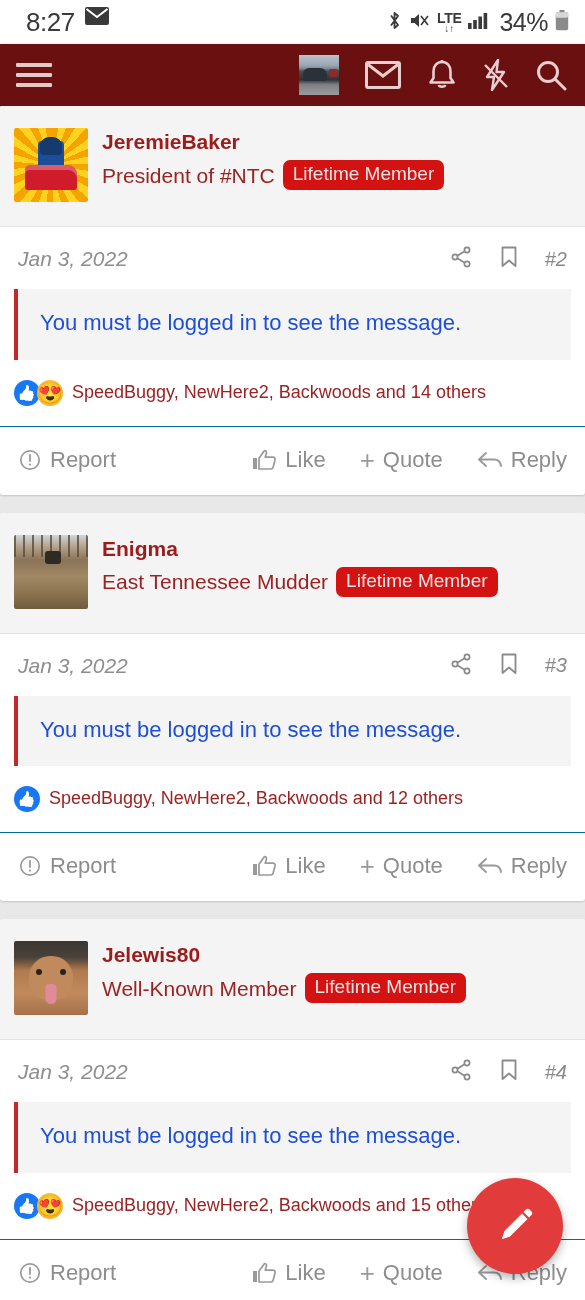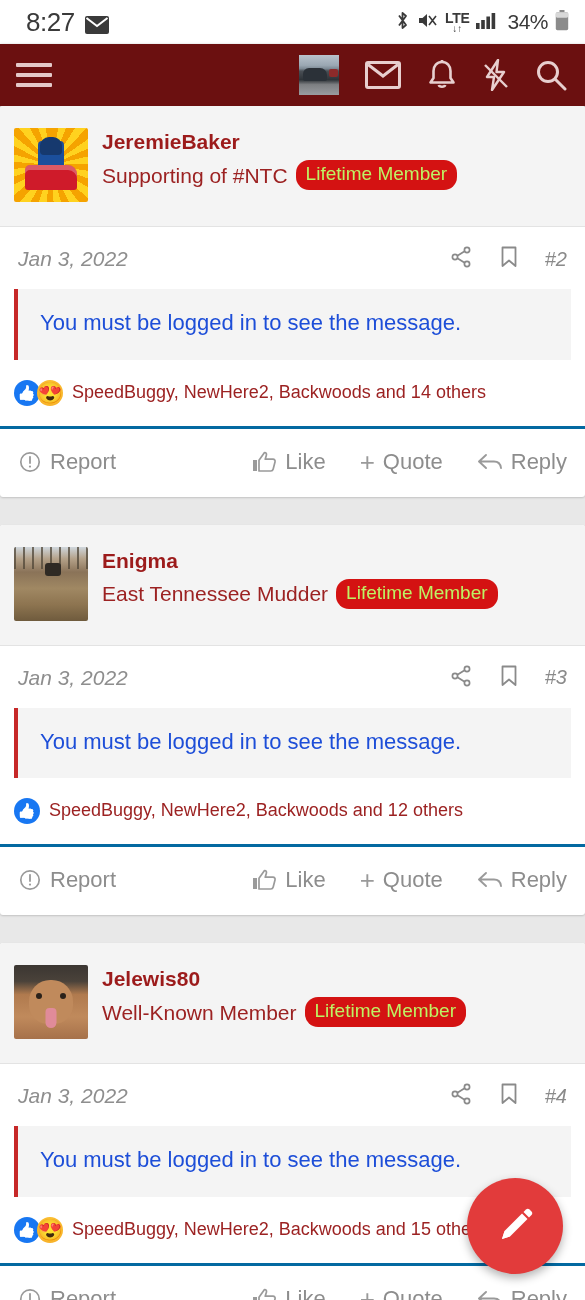--- a/index.html
+++ b/index.html
@@ -15,25 +15,25 @@
 
   
   .status-bar {
     height: 44px;
     background: #ffffff;
     display: flex;
     align-items: center;
     justify-content: space-between;
     padding: 0 16px 0 26px;
   }
-  .status-left { display: flex; align-items: flex-end; gap: 10px; }
+  .status-left { display: flex; align-items: flex-start; gap: 10px; }
   .status-time { font-size: 26px; color: #3a3a3a; letter-spacing: -0.5px; }
   .status-right { display: flex; align-items: center; gap: 7px; }
   .sb-icon { display: block; }
-  .battery-pct { font-size: 21px; color: #3a3a3a; margin-left: 2px; letter-spacing: -0.5px; }
+  .battery-pct { font-size: 25px; color: #3a3a3a; margin-left: 2px; letter-spacing: -0.5px; }
   .lte-box { display: flex; flex-direction: column; align-items: center; line-height: 1; }
   .lte-label { font-size: 14px; font-weight: bold; color: #3a3a3a; letter-spacing: -0.3px; }
   .lte-arrows { font-size: 10px; color: #3a3a3a; margin-top: -1px; }
 
   
   .app-header {
     height: 62px;
     background: #6b1010;
     display: flex;
     align-items: center;
@@ -58,21 +58,21 @@
   .hdr-avatar::after {
     content:''; position:absolute; right:1px; top:14px; width:9px; height:8px;
     background:#8d2a2a; border-radius:2px;
   }
   .hdr-icon { cursor: pointer; display: flex; align-items: center; justify-content: center; }
 
   
   .content { position: relative; }
   .post-card {
     background: #ffffff;
-    margin-bottom: 28px;
+    margin-bottom: 18px;
     border-radius: 3px;
     box-shadow: 0 1px 2px rgba(0,0,0,.16);
     overflow: hidden;
   }
 
   .post-head {
     background: #f4f4f4;
     display: flex;
     align-items: flex-start;
     padding: 22px 14px 24px 14px;
@@ -125,21 +125,21 @@
   .head-text { margin-left: 14px; padding-top: 1px; min-width: 0; }
   .username {
     font-size: 21px; font-weight: bold; color: #9c1b1b; line-height: 1.25;
     cursor: pointer; display: inline-block;
   }
   .title-row {
     display: flex; align-items: center; flex-wrap: wrap; gap: 8px; margin-top: 5px;
   }
   .user-title { font-size: 21px; color: #9c2222; line-height: 1.2; }
   .badge { font-size: 19px; padding: 3px 10px 5px; border-radius: 7px; line-height: 1.15; white-space: nowrap; }
-  .badge-lifetime { background: #d41212; color: #bef264; border-radius: 13px; }
+  .badge-lifetime { background: #d41212; color: #e5e5e5; }
   .badge-supporting { background: #f7f7a6; color: #21201a; }
 
   .post-meta {
     display: flex; align-items: center; justify-content: space-between;
     padding: 18px 18px 8px 18px;
     font-style: italic;
   }
   .post-date { font-size: 21px; color: #8e8e8e; }
   .meta-right { display: flex; align-items: center; gap: 26px; }
   .post-num { font-size: 20px; color: #8a8a8a; }
@@ -168,21 +168,21 @@
   }
   .emoji-love { background: radial-gradient(circle at 50% 42%, #ffd53d 0%, #f5a623 100%); }
   .emoji-love::after {
     content: '\1F60D'; position: absolute; inset: 0; font-size: 21px;
     display: flex; align-items: center; justify-content: center;
   }
   .reaction-text { font-size: 18px; color: #9c2222; line-height: 1.2; }
 
   .post-actions {
     display: flex; align-items: flex-start;
-    border-top: 3px solid #0369a1;
+    border-top: 1px solid #0369a1;
     padding: 20px 18px 22px 18px;
   }
   .act {
     display: flex; align-items: center; gap: 8px;
     font-size: 22px; color: #8d8d8d; cursor: pointer; white-space: nowrap;
   }
   .act-report { margin-right: auto; }
   .act + .act { margin-left: 34px; }
   .act-plus { font-size: 26px; line-height: 0.7; color: #9a9a9a; }
 
@@ -284,21 +284,21 @@
 <div class="content">
 
   <div class="post-card">
     <div class="post-head">
       <div class="avatar av-lego">
         <span class="av-lego-head"></span>
       </div>
       <div class="head-text">
         <span class="username">JeremieBaker</span>
         <div class="title-row">
-          <span class="user-title">Supporting of #NTC</span>
+          <span class="user-title">President of #NTC</span>
           <span class="badge badge-lifetime">Lifetime Member</span>
         </div>
       </div>
     </div>
     <div class="post-meta">
       <span class="post-date">Jan 3, 2022</span>
       <div class="meta-right">
         <span>
           <svg width="24" height="24" viewBox="0 0 24 24">
               <circle cx="18" cy="5" r="2.6" stroke="#8a8a8a" stroke-width="1.7" fill="none"></circle>

